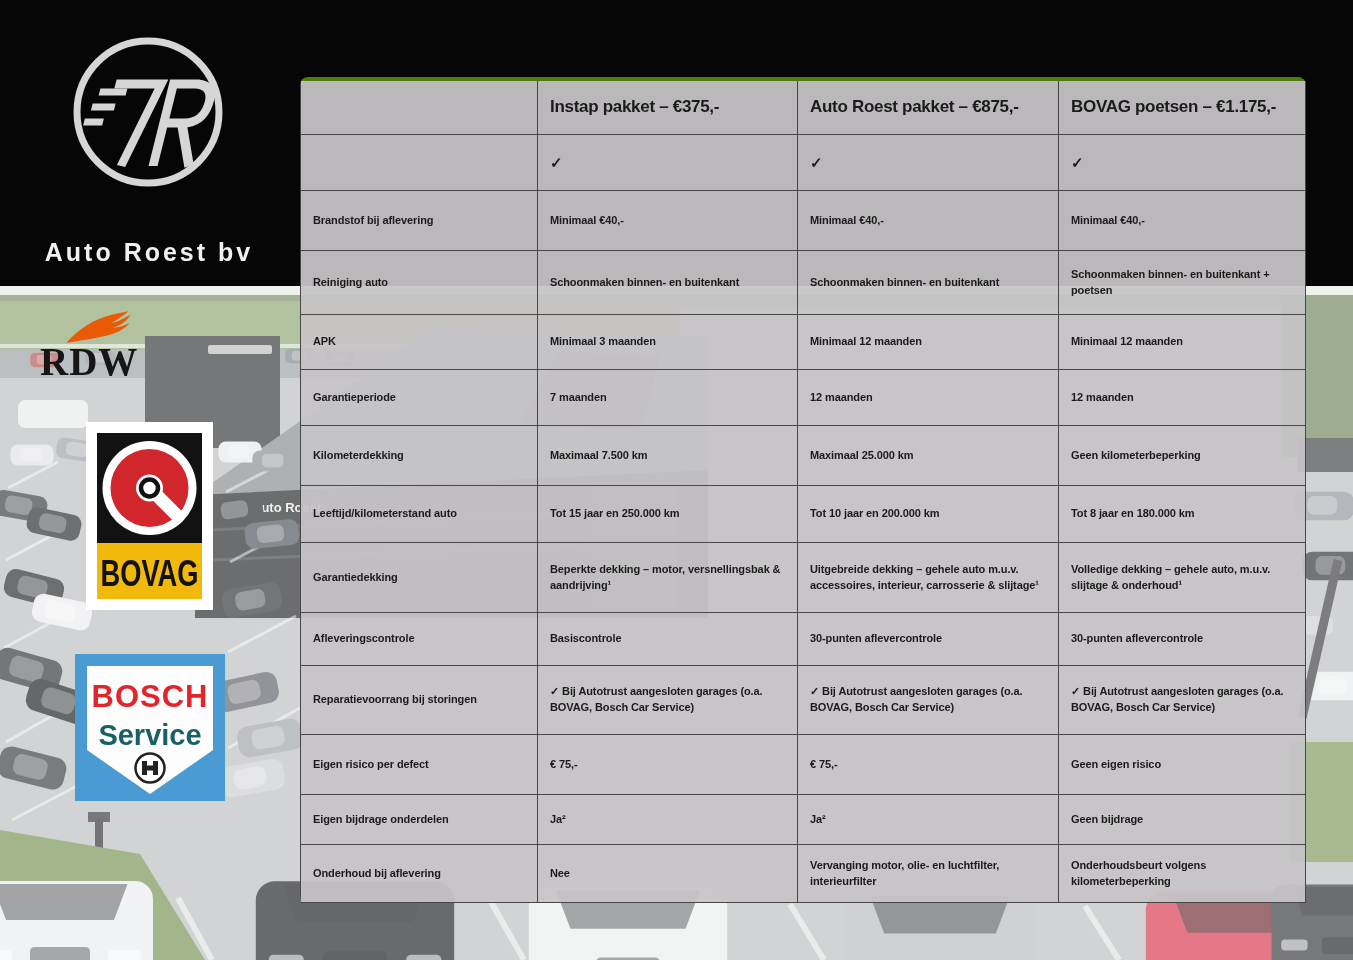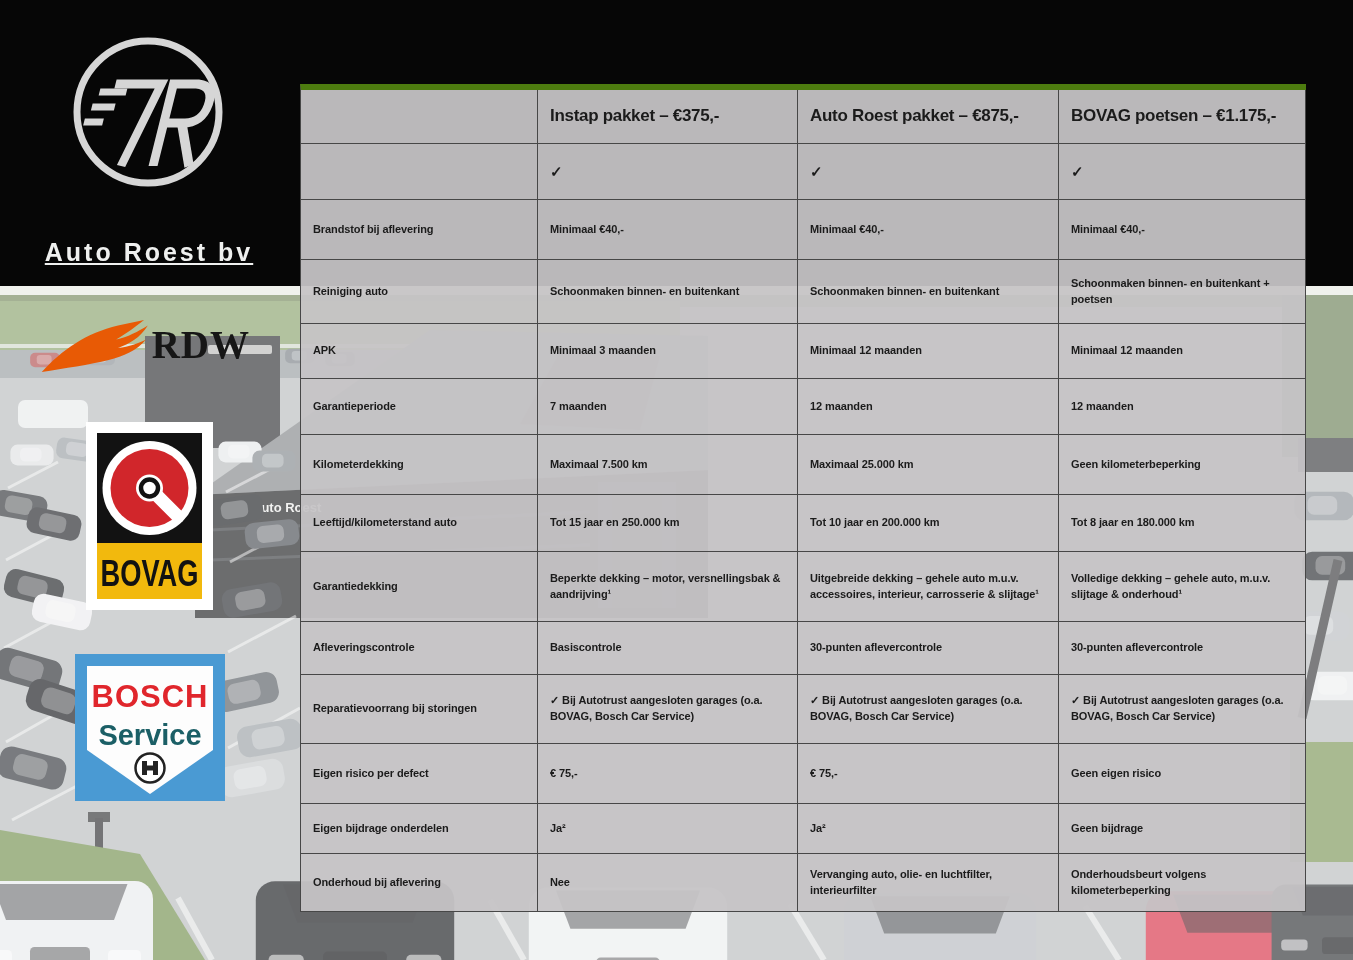--- a/index.html
+++ b/index.html
@@ -5,33 +5,33 @@
   html,body{margin:0;padding:0;background:#222;}
   .stage{position:relative;width:1353px;height:960px;overflow:hidden;background:#b9bdbe;
          font-family:"Liberation Sans",sans-serif;}
   .photo{position:absolute;left:0;top:0;width:1353px;height:960px;}
   
   .top-band{position:absolute;left:0;top:0;width:1353px;height:286px;background:#060606;}
   
   .brand{position:absolute;left:0;top:0;width:300px;height:286px;}
   .brand-logo{position:absolute;left:62px;top:26px;}
   .company-name{position:absolute;left:0;top:238px;width:298px;text-align:center;
-      color:#eff0ef;font-size:25px;font-weight:600;letter-spacing:3px;text-decoration:underline;}
-  
-  .rdw-badge{position:absolute;left:38px;top:310px;width:212px;height:74px;display:flex;align-items:center;}
+      color:#eff0ef;font-size:25px;font-weight:600;letter-spacing:3px;}
+  
+  .rdw-badge{position:absolute;left:38px;top:310px;width:212px;height:74px;display:flex;align-items:flex-start;flex-direction:column;}
   .rdw-text{font-family:"Liberation Serif",serif;font-size:39px;font-weight:600;color:#161616;
       letter-spacing:1px;margin-left:2px;margin-top:-6px;}
   .bovag-badge{position:absolute;left:86px;top:422px;}
   .bosch-badge{position:absolute;left:75px;top:654px;}
   
-  .pkg-table{position:absolute;left:300px;top:84px;width:1005px;
+  .pkg-table{position:absolute;left:300px;top:77px;width:1005px;
       display:grid;
       grid-template-columns:237px 260px 261px 247px;
       grid-template-rows:54px 56px 60px 64px 55px 56px 60px 57px 70px 53px 69px 60px 50px 58px;
-      border-top:6px solid #4d7c0f;border-left:1px solid #474747;}
+      border-top:4px solid #4d7c0f;border-left:1px solid #474747;border-radius:8px;}
   .cell{background:rgba(198,196,198,0.94);border-right:1px solid #474747;border-bottom:1px solid #474747;
       display:flex;align-items:center;padding:5px 10px 5px 12px;box-sizing:border-box;overflow:hidden;
       font-weight:700;font-size:11px;line-height:1.45;letter-spacing:-0.1px;color:#1b1b1b;}
   .cell.h{font-size:17px;letter-spacing:-0.3px;}
   .cell.chk{font-size:15px;}
 </style>
 </head>
 <body>
 
 <div class="stage">
@@ -245,17 +245,17 @@
       <div class="cell lab">Eigen risico per defect</div>
       <div class="cell val">€ 75,-</div>
       <div class="cell val">€ 75,-</div>
       <div class="cell val">Geen eigen risico</div>
       <div class="cell lab">Eigen bijdrage onderdelen</div>
       <div class="cell val">Ja²</div>
       <div class="cell val">Ja²</div>
       <div class="cell val">Geen bijdrage</div>
       <div class="cell lab">Onderhoud bij aflevering</div>
       <div class="cell val">Nee</div>
-      <div class="cell val">Vervanging auto, olie- en luchtfilter, interieurfilter</div>
+      <div class="cell val">Vervanging motor, olie- en luchtfilter, interieurfilter</div>
       <div class="cell val">Onderhoudsbeurt volgens kilometerbeperking</div>
     </div>
 
 </div>
 
 </body></html>

